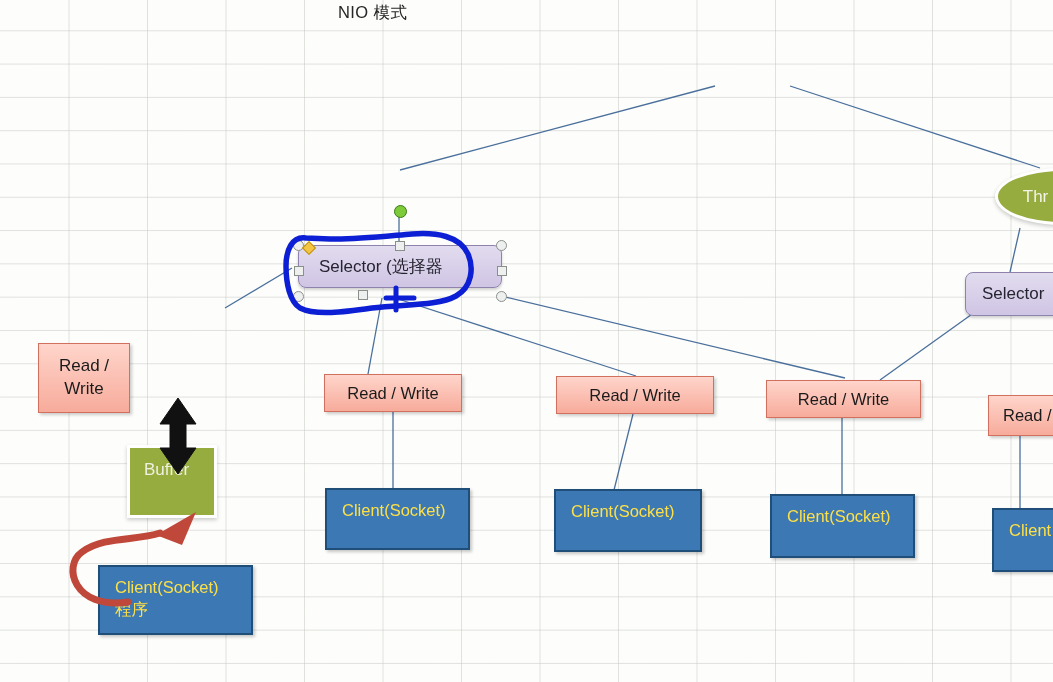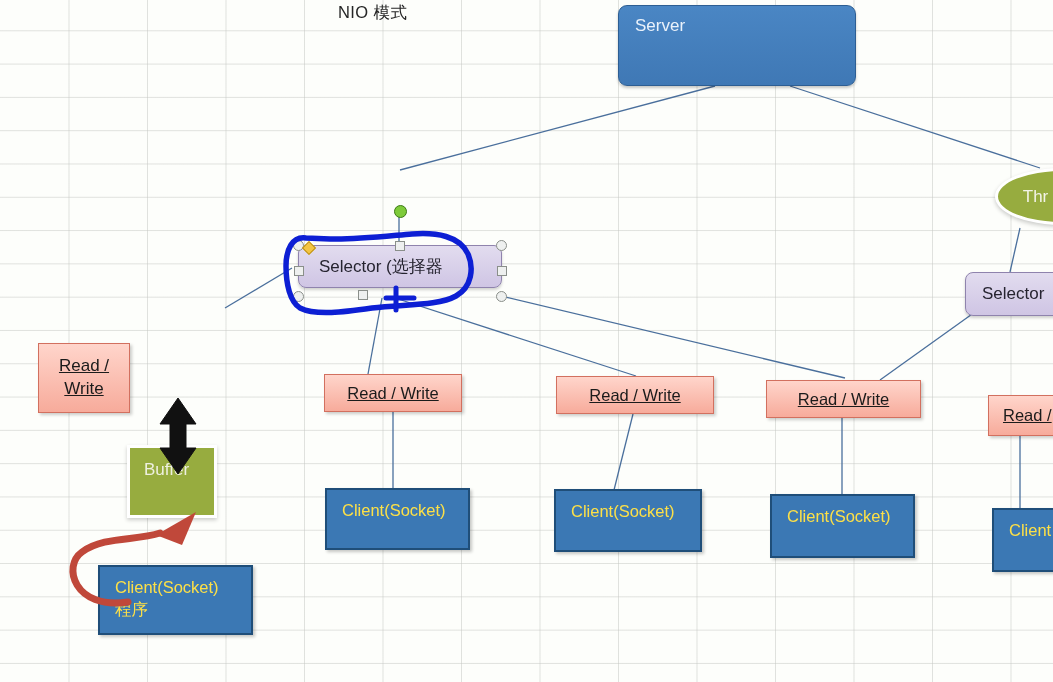--- a/index.html
+++ b/index.html
@@ -43,21 +43,21 @@
     box-shadow:0 2px 3px rgba(0,0,0,.18);
     color:#262430;font-size:17px;
     display:flex;align-items:center;padding-left:20px;
   }
   
   .rw{
     background:linear-gradient(to bottom,#ffd5cb,#f7ab9b);
     border:1.4px solid #d2705f;
     box-shadow:2px 2px 3px rgba(0,0,0,.20);
     color:#1b1b1b;font-size:16.5px;
-    display:flex;align-items:center;justify-content:center;text-decoration:underline;
+    display:flex;align-items:center;justify-content:center;
   }
   .rw.two-line{flex-direction:column;line-height:1.35;font-size:17px;}
   
   .client{
     background:#3b78b4;border:2.2px solid #1f4e79;
     box-shadow:2px 2px 3px rgba(0,0,0,.22);
     color:#fde047;font-size:16.5px;
     padding:9px 0 0 15px;line-height:1.35;
   }
   
@@ -117,23 +117,20 @@
       <line x1="1020" y1="436" x2="1020" y2="512"></line>
 
       <line x1="975" y1="312" x2="880" y2="380"></line>
 
       <line x1="225" y1="308" x2="292" y2="268"></line>
     </g>
   </svg>
 
   <div class="title" style="left:338px;top:2px;">NIO 模式</div>
 
-  <div class="node server" style="left:618px;top:5px;width:238px;height:81px;">
-    <span>Server</span>
-  </div>
 
 
   <div class="node thread" style="left:995px;top:168px;width:135px;height:57px;">
     <span style="margin-right:54px;">Thr</span>
   </div>
 
   <div class="rot-handle" style="left:394px;top:205px;"></div>
 
   <div class="node selector" style="left:298px;top:245px;width:204px;height:43px;">
     <span>Selector (选择器</span>

